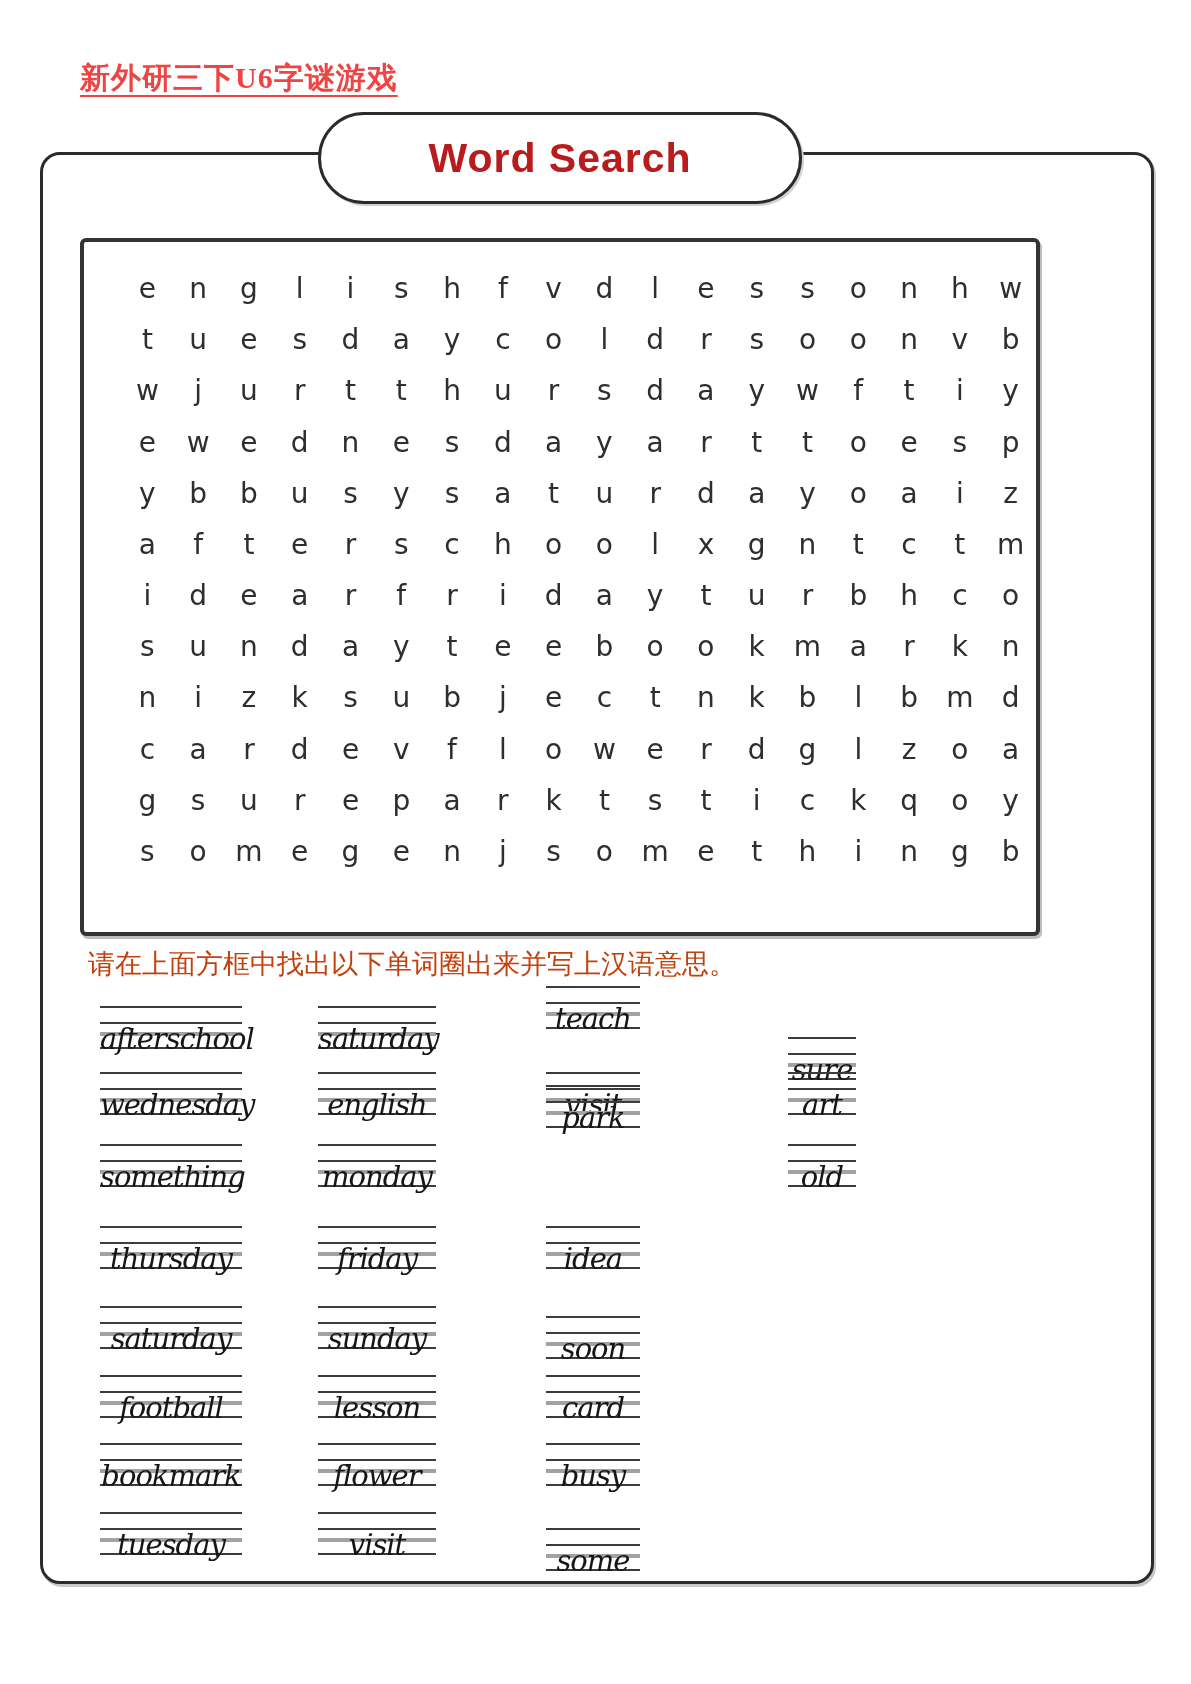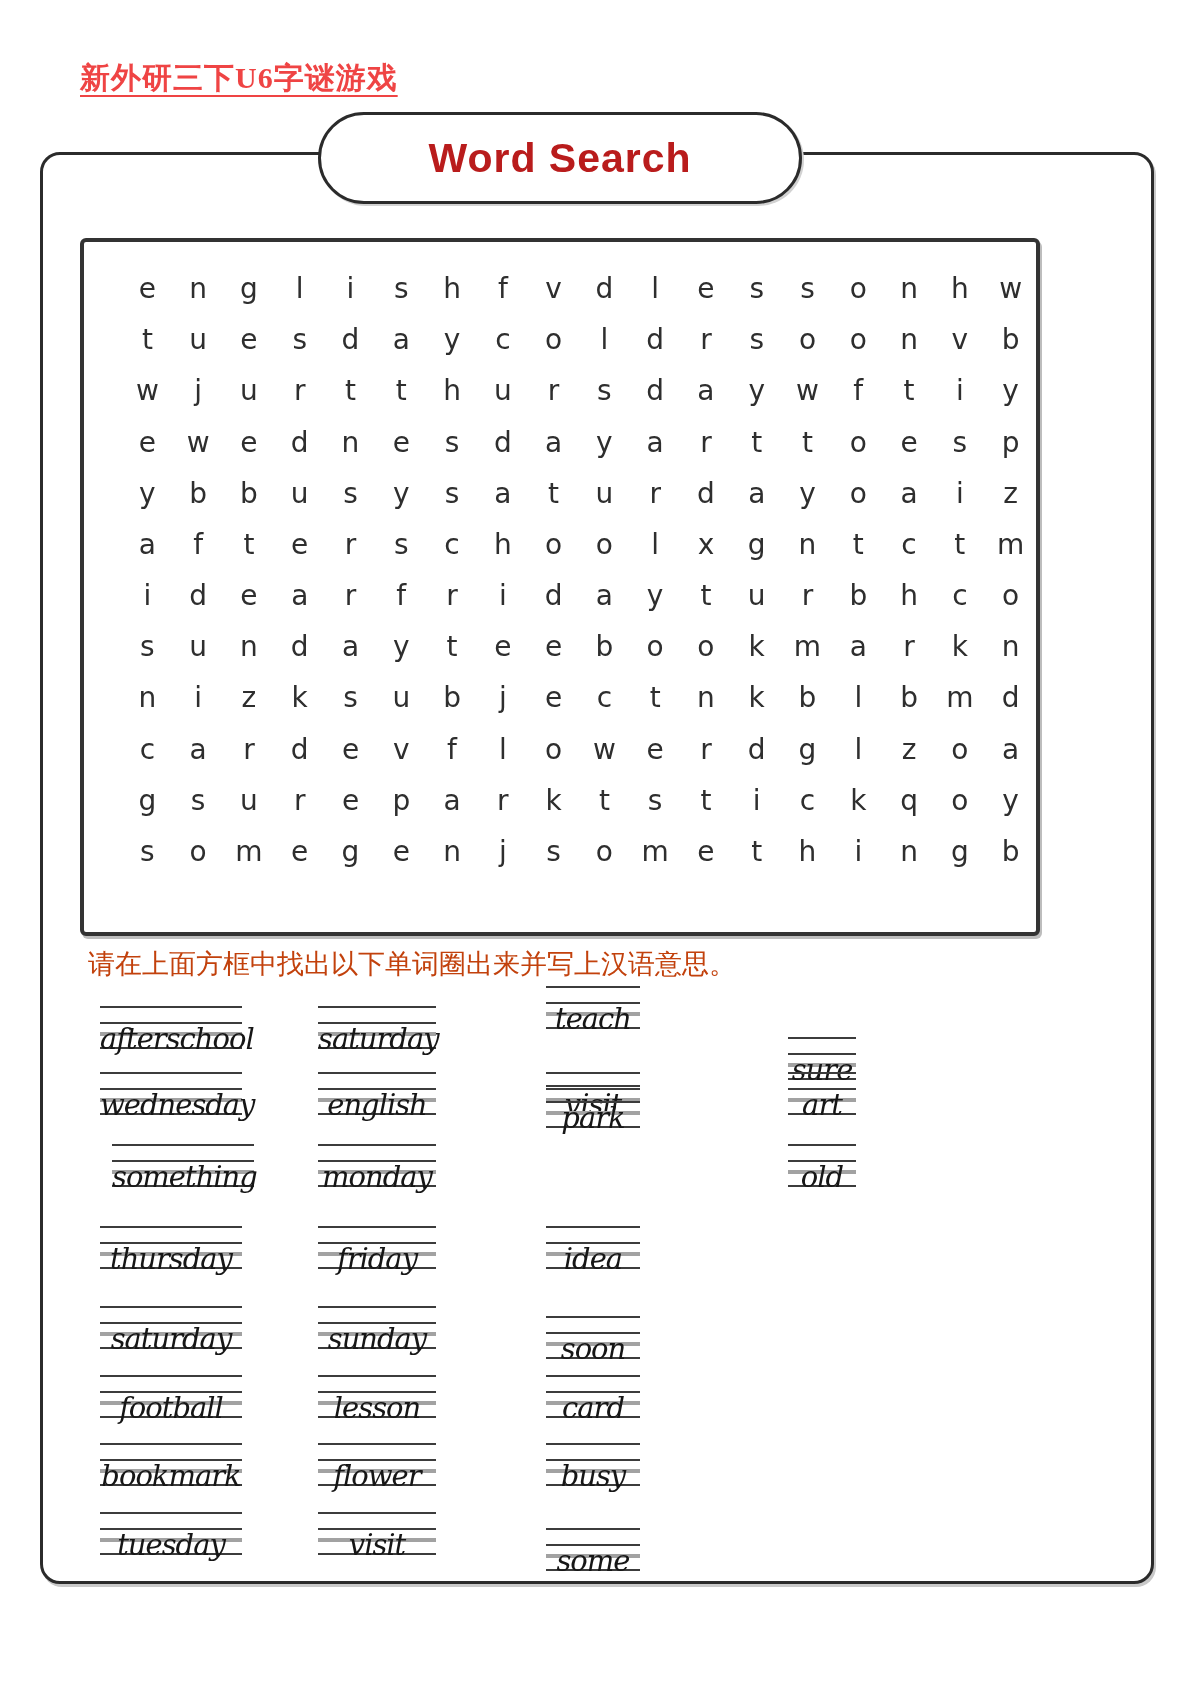--- a/index.html
+++ b/index.html
@@ -309,21 +309,21 @@
       <div class="gl t3"></div>
       <span class="hw-word">afterschool</span>
     </div>
     <div class="entry" style="left: 100px; width: 142px; top: 1072px;">
       <div class="gl t0"></div>
       <div class="gl t1"></div>
       <div class="gl t2"></div>
       <div class="gl t3"></div>
       <span class="hw-word">wednesday</span>
     </div>
-    <div class="entry" style="left: 112px; width: 142px; top: 1144px; text-decoration: underline;">
+    <div class="entry" style="left: 100px; width: 142px; top: 1144px; text-decoration: underline;">
       <div class="gl t0"></div>
       <div class="gl t1"></div>
       <div class="gl t2"></div>
       <div class="gl t3"></div>
       <span class="hw-word">something</span>
     </div>
     <div class="entry" style="left: 100px; width: 142px; top: 1226px;">
       <div class="gl t0"></div>
       <div class="gl t1"></div>
       <div class="gl t2"></div>

